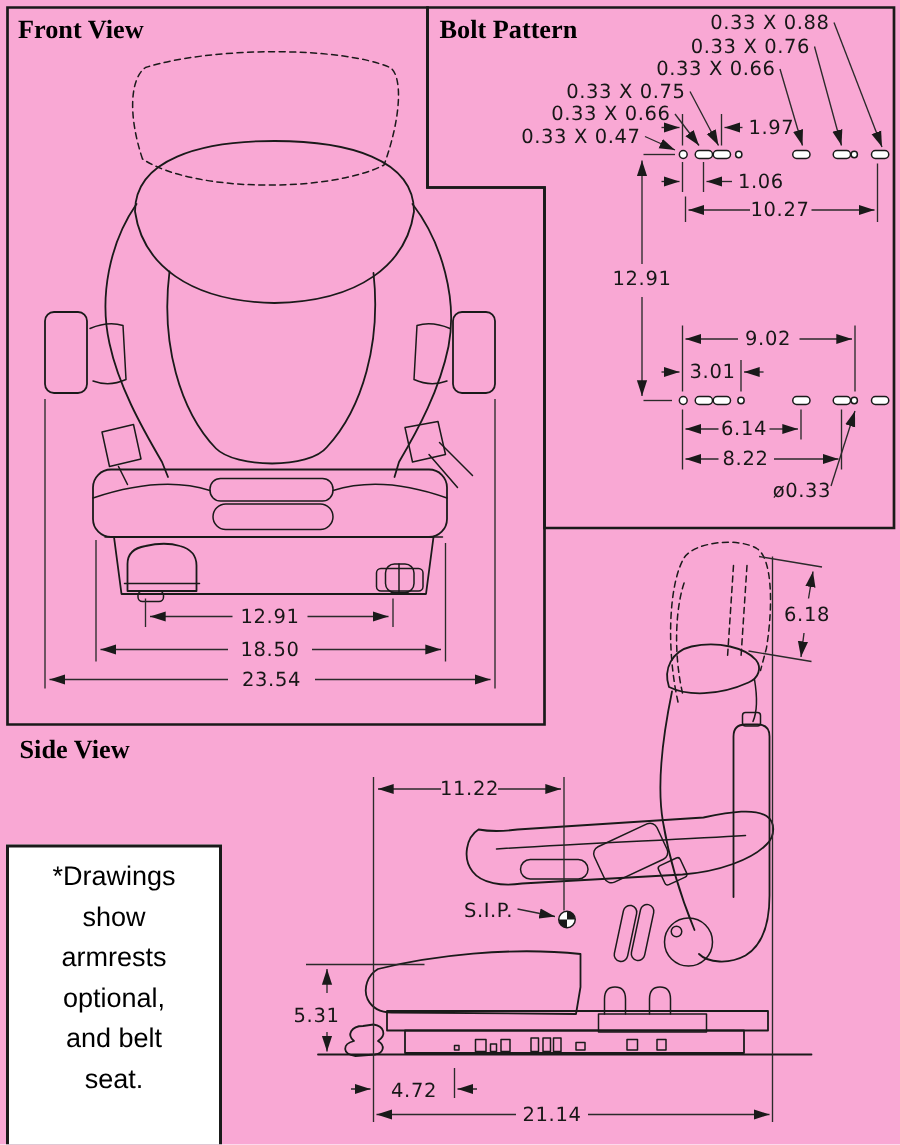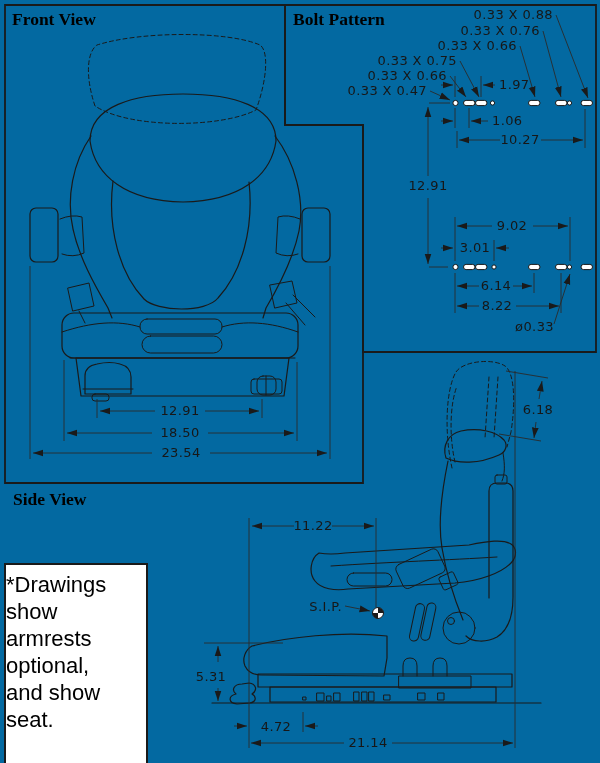--- a/index.html
+++ b/index.html
@@ -1,31 +1,31 @@
 <!DOCTYPE html>
 <html><head>
 <meta charset="utf-8">
 <style>
   html,body{margin:0;padding:0;background:#fff;}
-  .stage{position:relative;width:600px;height:763px;background:#0369a1;overflow:hidden;
+  .stage{position:relative;width:600px;height:763px;background:#f9a8d4;overflow:hidden;
          font-family:"Liberation Sans",sans-serif;}
   svg{position:absolute;left:0;top:0;}
   svg *{vector-effect:non-scaling-stroke;}
   .ln{stroke:#1a1a1a;stroke-width:1.2;fill:none;stroke-linecap:round;stroke-linejoin:round;}
   .thin{stroke:#1a1a1a;stroke-width:1;fill:none;stroke-linecap:round;stroke-linejoin:round;}
   .dash{stroke-dasharray:4 3;}
   .box{stroke:#1a1a1a;stroke-width:1.8;fill:none;}
   .dim{stroke:#2a2a2a;stroke-width:0.9;fill:none;}
   .hole{stroke:#1a1a1a;stroke-width:1;fill:#fff;}
   text.dimtxt{font-family:"DejaVu Sans",sans-serif;font-size:13px;fill:#171717;letter-spacing:0.4px;}
   text.titletxt{font-family:"Liberation Serif",serif;font-size:17.5px;font-weight:bold;fill:#000;}
   .notebox{position:absolute;left:4px;top:563px;width:140px;height:192px;border:2px solid #1a1a1a;
            display:flex;flex-direction:column;justify-content:flex-start;padding-top:6px;background:#fff;}
-  .noteline{font-family:"Liberation Sans",sans-serif;font-size:22px;line-height:27px;color:#000;
-            white-space:nowrap;}
+  .noteline{font-family:"Liberation Sans",sans-serif;font-size:18px;line-height:27px;color:#000;
+            text-align:center;white-space:nowrap;}
 </style>
 </head>
 <body>
 
 <div class="stage">
 <svg width="600" height="763" viewBox="0 0 600 763">
   <defs>
     <marker id="arr" viewBox="0 0 10 7" refX="9.5" refY="3.5" markerWidth="11" markerHeight="8" orient="auto" markerUnits="userSpaceOnUse">
       <path d="M0,0.4 L9.5,3.5 L0,6.6 Z" fill="#1a1a1a"></path>
     </marker>
@@ -294,16 +294,16 @@
       </g>
     </g>
   </g>
 </svg>
 
 <div class="notebox">
   <div class="noteline">*Drawings</div>
   <div class="noteline">show</div>
   <div class="noteline">armrests</div>
   <div class="noteline">optional,</div>
-  <div class="noteline">and show</div>
+  <div class="noteline">and belt</div>
   <div class="noteline">seat.</div>
 </div>
 </div>
 
 </body></html>

